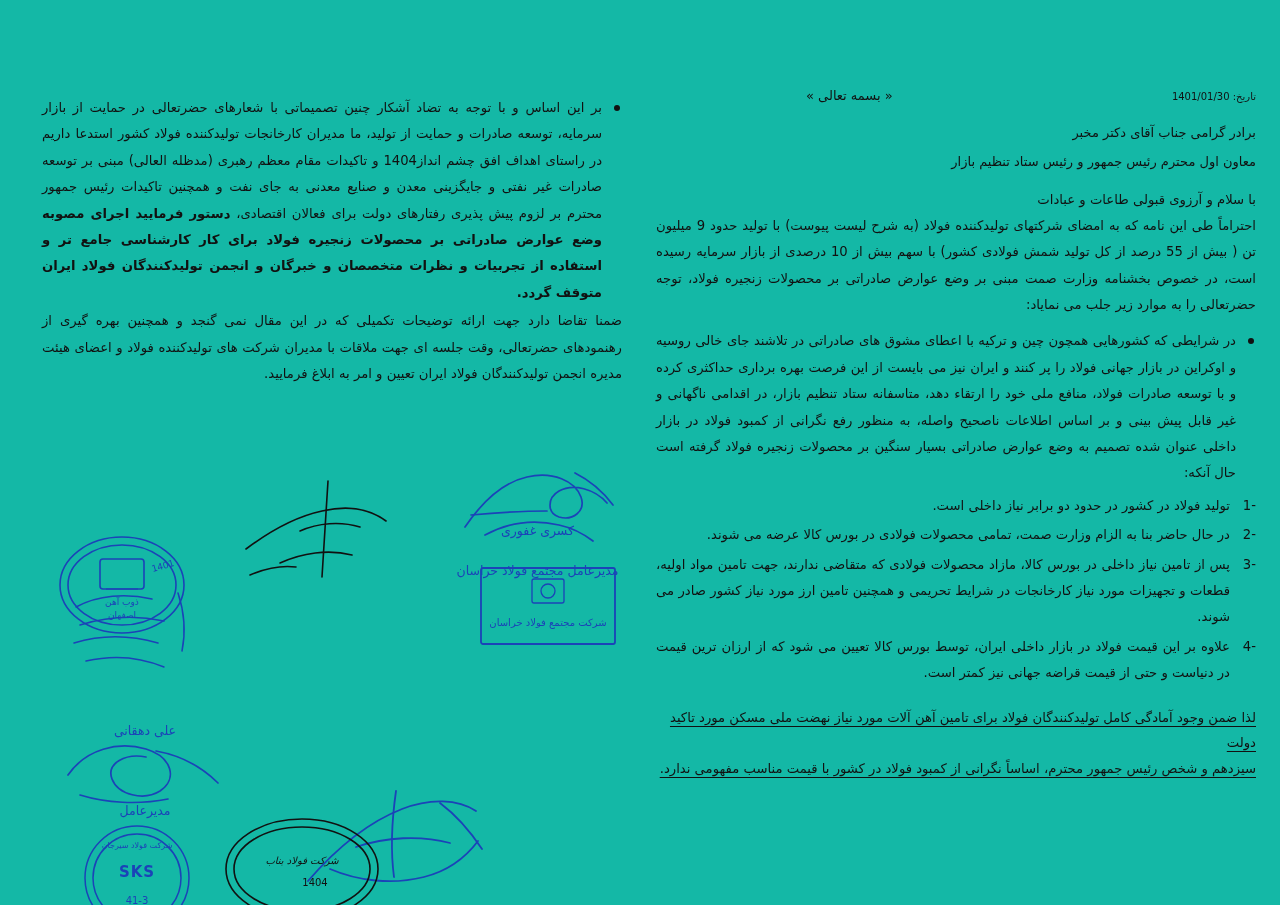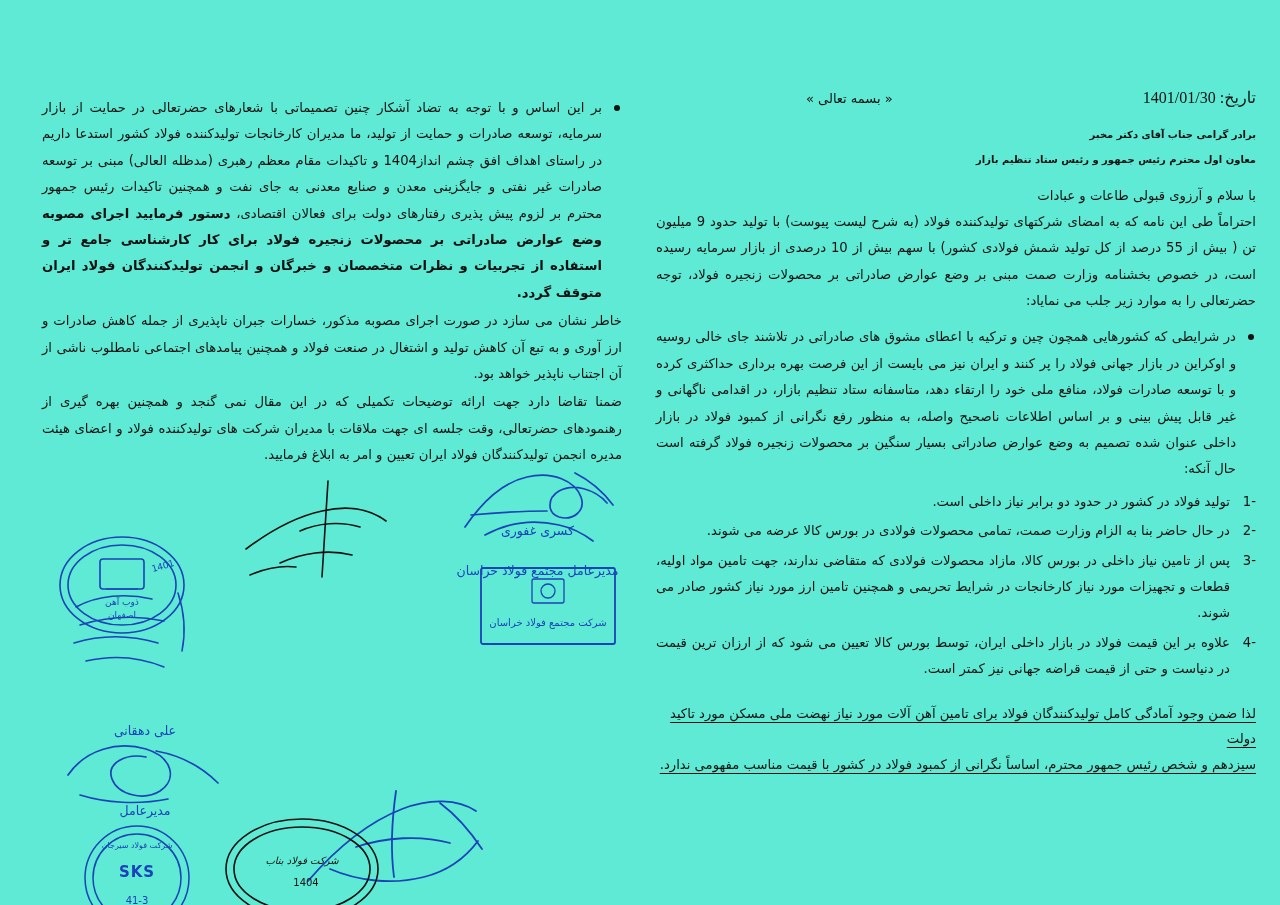--- a/index.html
+++ b/index.html
@@ -11,21 +11,21 @@
     width: 1280px;
     height: 905px;
     position: relative;
     font-family: "DejaVu Sans", "Liberation Sans", sans-serif;
     color: #111111;
     overflow: hidden;
   }
   .page {
     position: absolute;
     inset: 0;
-    background: #5eead4;
+    background: #14b8a6;
   }
 
   
   .col-right {
     position: absolute;
     top: 88px;
     right: 24px;
     width: 600px;
     direction: rtl;
     text-align: right;
@@ -57,27 +57,26 @@
     flex-direction: row-reverse;
     justify-content: space-between;
     align-items: baseline;
     width: 100%;
   }
   .basmala {
     font-size: 13px;
     margin-left: 150px;
   }
   .date {
-    font-size: 16px;
+    font-size: 10px;
     direction: rtl;
-    font-family: Liberation Serif, serif;
   }
   .date .val { direction: ltr; unicode-bidi: embed; display: inline-block; }
 
-  .salutation { font-size: 10px; font-weight: bold; }
+  .salutation { font-size: 13px; font-weight: normal; }
 
   p.para {
     margin: 0 0 2px 0;
     font-size: 13.2px;
     line-height: 2.0;
     text-align: justify;
     text-justify: inter-word;
   }
 
   
@@ -201,21 +200,20 @@
   <div class="col-left">
 
     <div class="bullet-wrap">
       <span class="dot"></span>
       <p class="para">
         <span>بر این اساس و با توجه به تضاد آشکار چنین تصمیماتی با شعارهای حضرتعالی در حمایت از بازار سرمایه، توسعه صادرات و حمایت از تولید، ما مدیران کارخانجات تولیدکننده فولاد کشور استدعا داریم در راستای اهداف افق چشم انداز1404 و تاکیدات مقام معظم رهبری (مدظله العالی) مبنی بر توسعه صادرات غیر نفتی و جایگزینی معدن و صنایع معدنی به جای نفت و همچنین تاکیدات رئیس جمهور محترم بر لزوم پیش پذیری رفتارهای دولت برای فعالان اقتصادی،</span>
         <span class="bold">دستور فرمایید اجرای مصوبه وضع عوارض صادراتی بر محصولات زنجیره فولاد برای کار کارشناسی جامع تر و استفاده از تجربیات و نظرات متخصصان و خبرگان و انجمن تولیدکنندگان فولاد ایران متوقف گردد.</span>
       </p>
     </div>
 
-    <p class="para mt14">خاطر نشان می سازد در صورت اجرای مصوبه مذکور، خسارات جبران ناپذیری از جمله کاهش صادرات و ارز آوری و به تبع آن کاهش تولید و اشتغال در صنعت فولاد و همچنین پیامدهای اجتماعی نامطلوب ناشی از آن اجتناب ناپذیر خواهد بود.</p>
 
     <p class="para mt14">ضمنا تقاضا دارد جهت ارائه توضیحات تکمیلی که در این مقال نمی گنجد و همچنین بهره گیری از رهنمودهای حضرتعالی، وقت جلسه ای جهت ملاقات با مدیران شرکت های تولیدکننده فولاد و اعضای هیئت مدیره انجمن تولیدکنندگان فولاد ایران تعیین و امر به ابلاغ فرمایید.</p>
   </div>
 
   <div class="sig-area">
 
     <svg class="ink blue" style="left:455px; top:10px;" width="175" height="80" viewBox="0 0 175 80" fill="none" stroke="#1b43b8" stroke-width="1.7" stroke-linecap="round">
       <path d="M10 62 C25 40 45 18 72 12 C98 6 120 16 126 32 C131 46 118 56 104 52 C92 48 92 33 104 26 C118 18 140 24 152 38"></path>
       <path d="M16 50 C38 48 64 46 92 46"></path>
       <path d="M30 70 C52 58 78 54 104 60 C118 63 130 70 138 76"></path>
@@ -287,17 +285,17 @@
       <div class="stamp-text blue" style="position:absolute; left:0; top:18px; width:118px; font-size:8px;">شرکت فولاد سیرجان</div>
       <div class="stamp-text blue" style="position:absolute; left:0; top:72px; width:118px; font-size:10px;">41-3</div>
     </div>
 
     <div style="position:absolute; left:222px; top:360px; width:160px; height:108px;">
       <svg width="160" height="108" viewBox="0 0 160 108" fill="none" stroke="#111" stroke-width="1.6">
         <ellipse cx="80" cy="54" rx="76" ry="50"></ellipse>
         <ellipse cx="80" cy="54" rx="68" ry="42"></ellipse>
       </svg>
       <div class="stamp-text" style="position:absolute; left:0; top:40px; width:160px; font-size:10px; font-style:italic;">شرکت فولاد بناب</div>
-      <div class="stamp-text" style="position:absolute; left:4px; top:62px; width:160px; font-size:10px;">1404</div>
+      <div class="stamp-text" style="position:absolute; left:13px; top:62px; width:160px; font-size:10px;">1404</div>
     </div>
 
   </div>
 </div>
 
 </body></html>

